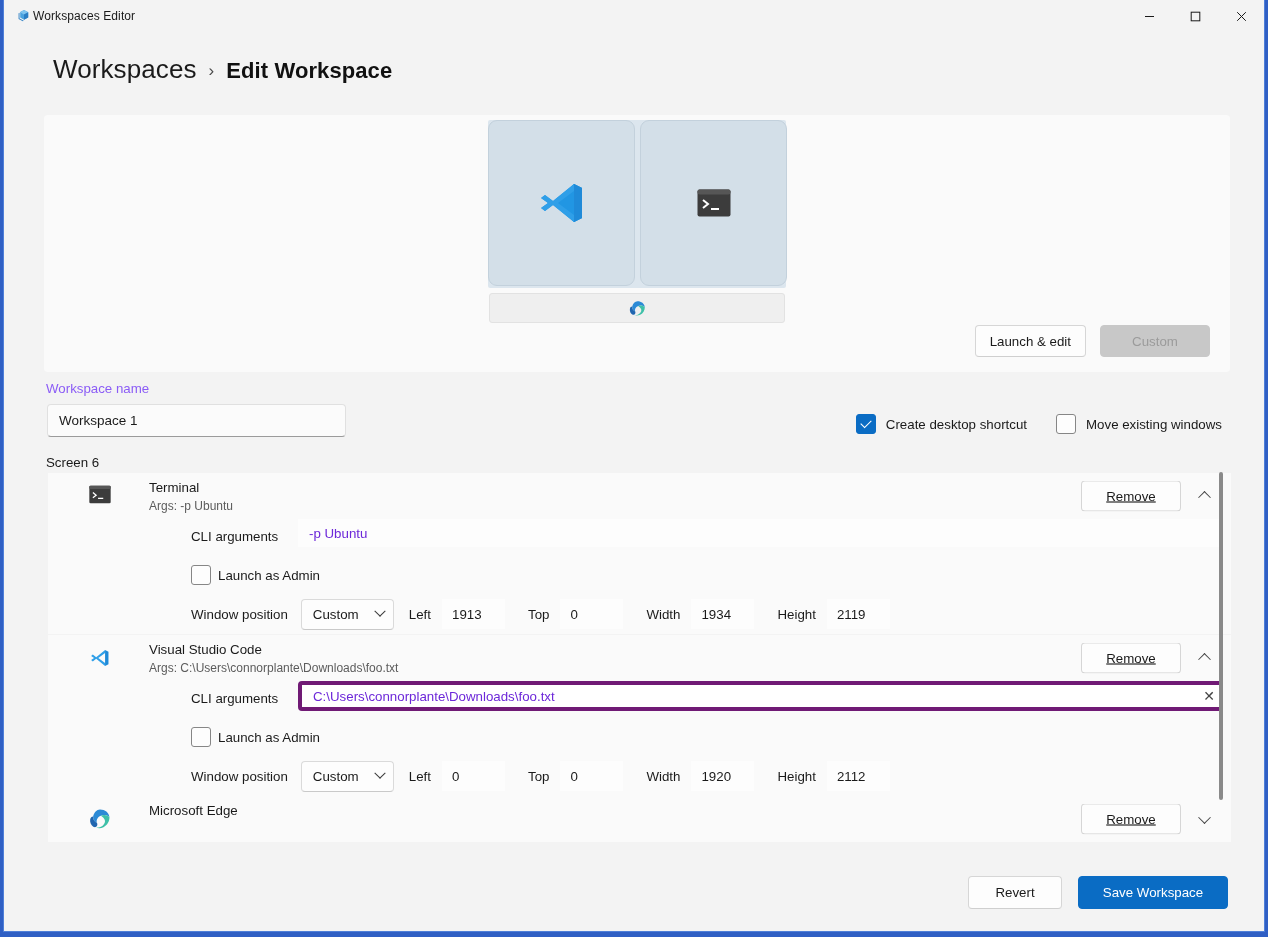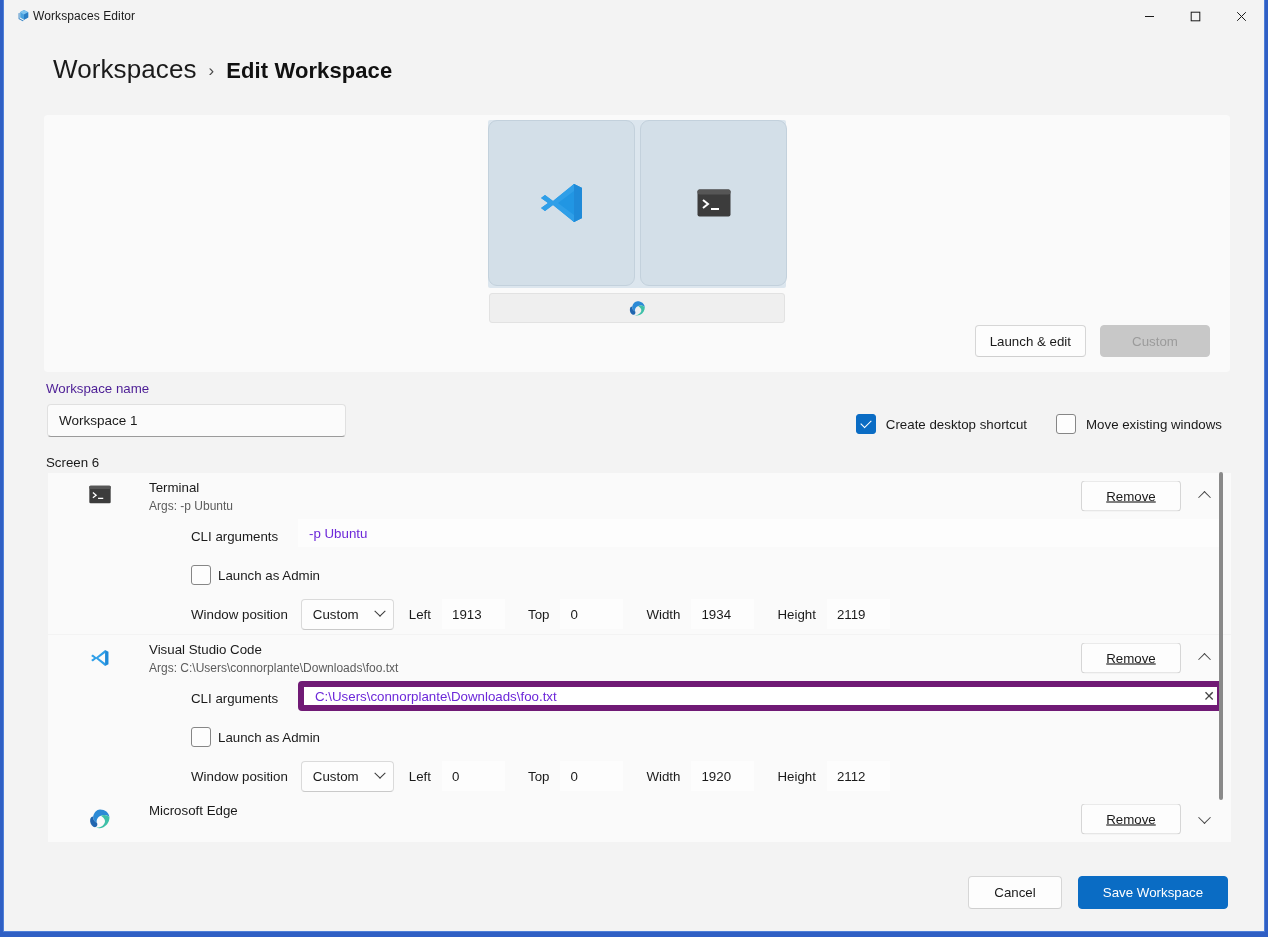--- a/index.html
+++ b/index.html
@@ -164,21 +164,21 @@
     border-color: #0a6cc4;
     color: #fff;
     font-weight: 400;
   }
 
   
   .ws-label {
     position: absolute;
     left: 42px; top: 381px;
     font-size: 13.3px;
-    color: #4c1d95;
+    color: #8b5cf6;
   }
   .ws-input {
     position: absolute;
     left: 43px; top: 404px;
     width: 299px; height: 33px;
     background: #fbfbfb;
     border: 1px solid #e0e0e0;
     border-bottom: 1px solid #9b9b9b;
     border-radius: 4px;
     box-sizing: border-box;
@@ -321,21 +321,21 @@
   }
   .cli-wrap {
     position: relative;
     height: 37px;
   }
   .cli-wrap .field-label {
     position: absolute;
     left: 143px; top: 10px;
   }
   .cli-input.focused {
-    border: 6px solid #701a75;
+    border: 4px solid #701a75;
     border-radius: 4px;
     height: 30px;
     background: #fff;
   }
   .clear-x {
     position: absolute;
     right: 14px; top: 8px;
     width: 16px; height: 16px;
     color: #444;
     font-size: 14px;
@@ -664,17 +664,17 @@
       </div>
 
     </div>
   </div>
 
   <div class="scrollbar">
     <div class="scroll-thumb"></div>
   </div>
 
   <div class="footer">
-    <button class="btn">Cancel</button>
+    <button class="btn">Revert</button>
     <button class="btn primary">Save Workspace</button>
   </div>
 
 </div>
 
 </body></html>

